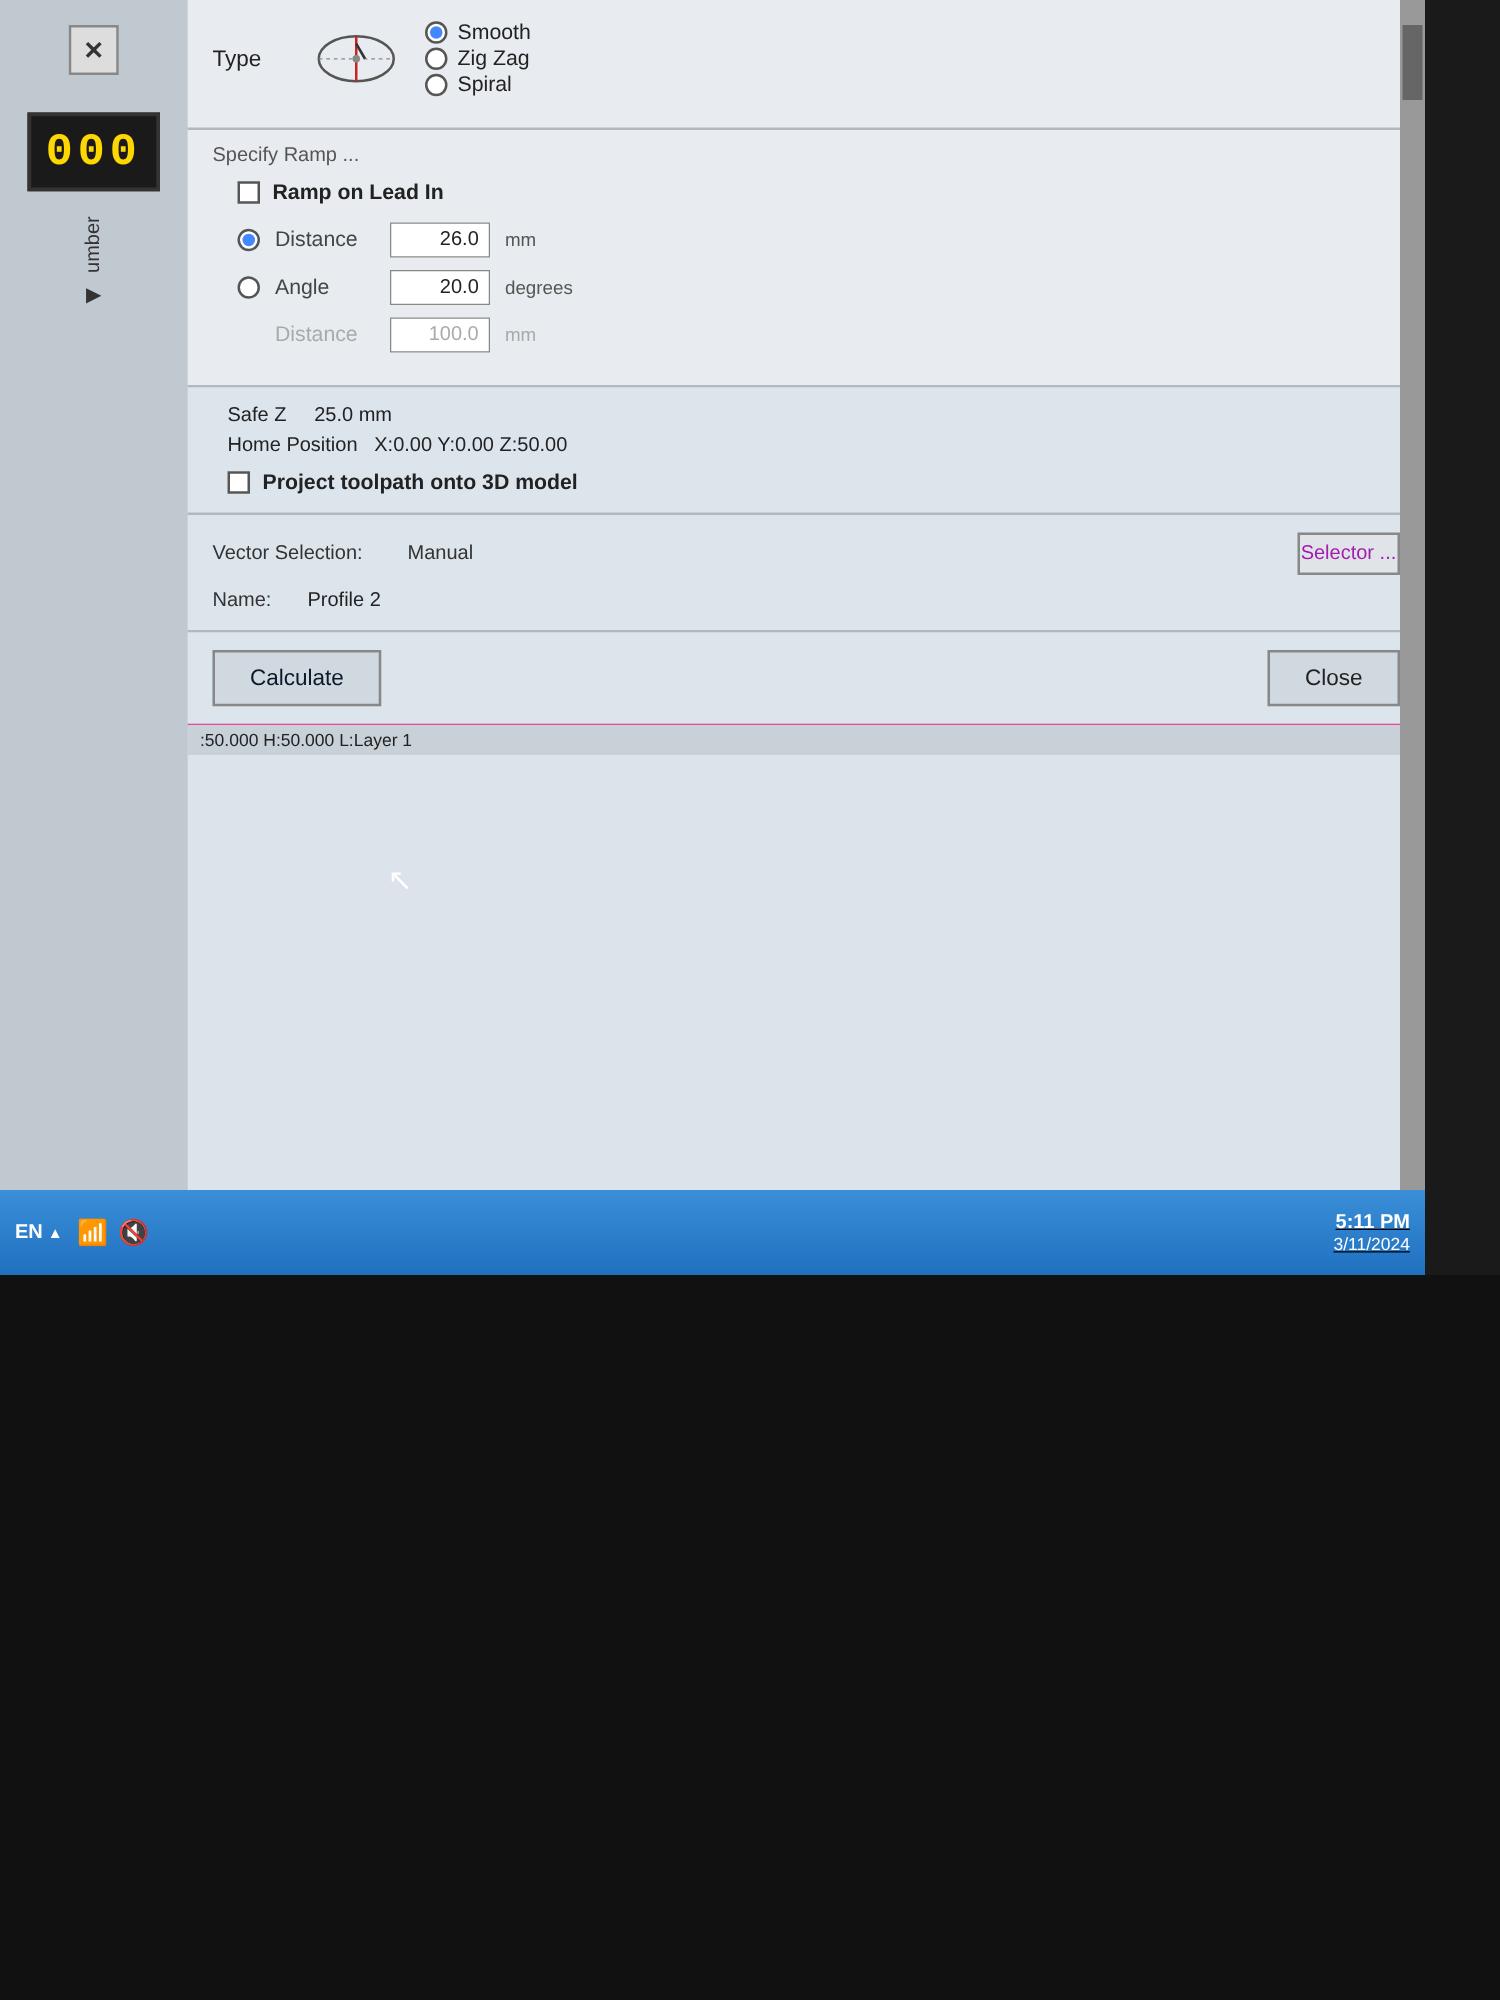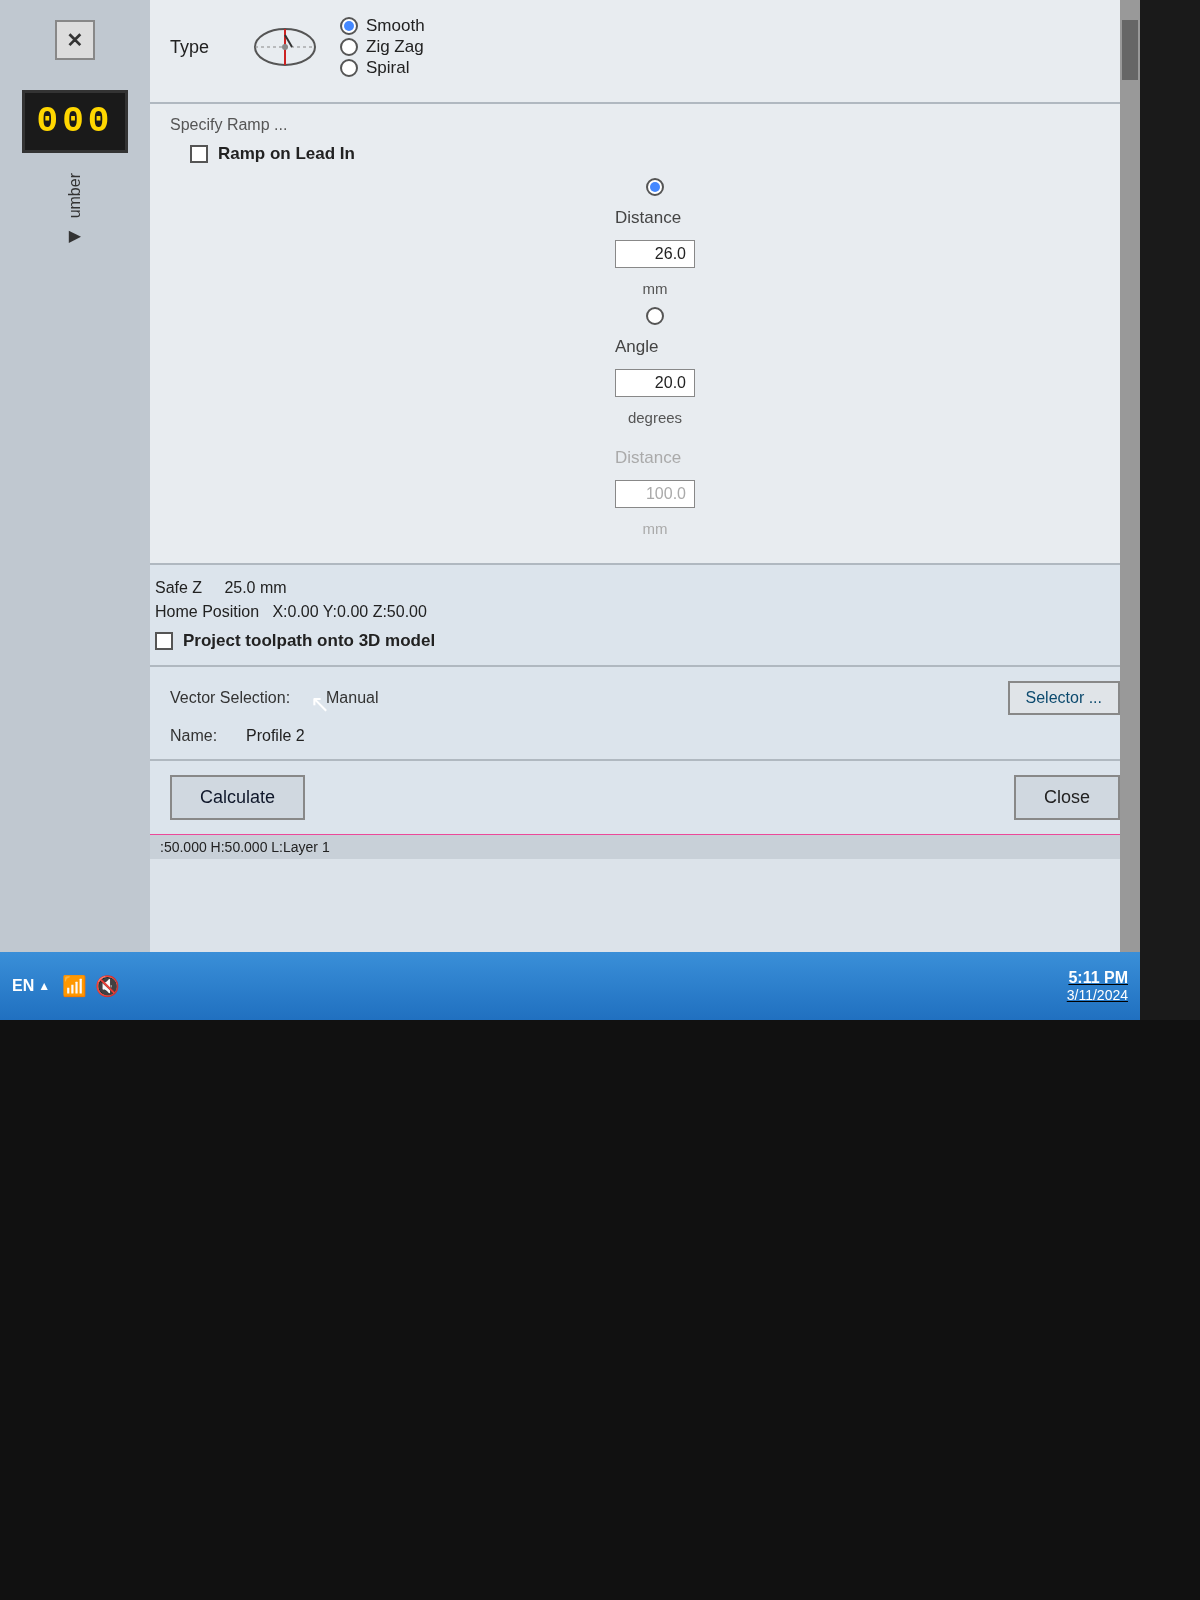--- a/index.html
+++ b/index.html
@@ -174,21 +174,20 @@
       font-weight: bold;
       color: #222;
     }
 
     .param-row {
       display: flex;
       align-items: center;
       gap: 12px;
       margin-bottom: 10px;
       margin-left: 20px;
-      flex-direction: column;
     }
 
     .param-label {
       font-size: 17px;
       color: #444;
       min-width: 80px;
     }
 
     .param-input {
       border: 1px solid #888;
@@ -202,21 +201,21 @@
 
     .param-unit {
       font-size: 15px;
       color: #555;
     }
 
     
     .safez-section {
       background: #dce4ec;
       border-bottom: 2px solid #b0b8c0;
-      padding: 14px 5px;
+      padding: 14px 32px;
     }
 
     .safez-row {
       font-size: 16px;
       color: #222;
       margin-bottom: 6px;
     }
 
     .project-row {
       display: flex;
@@ -250,25 +249,25 @@
       color: #333;
       min-width: 140px;
     }
 
     .vector-manual {
       font-size: 16px;
       color: #333;
     }
 
     .selector-btn {
-      padding: 6px 16px;
+      padding: 6px 1px;
       border: 2px solid #888;
       background: #e0e4e8;
       font-size: 16px;
-      color: #0c4a6e;
+      color: #a21caf;
       cursor: pointer;
       margin-left: auto;
     }
 
     .name-row {
       display: flex;
       align-items: center;
       gap: 16px;
     }
 

